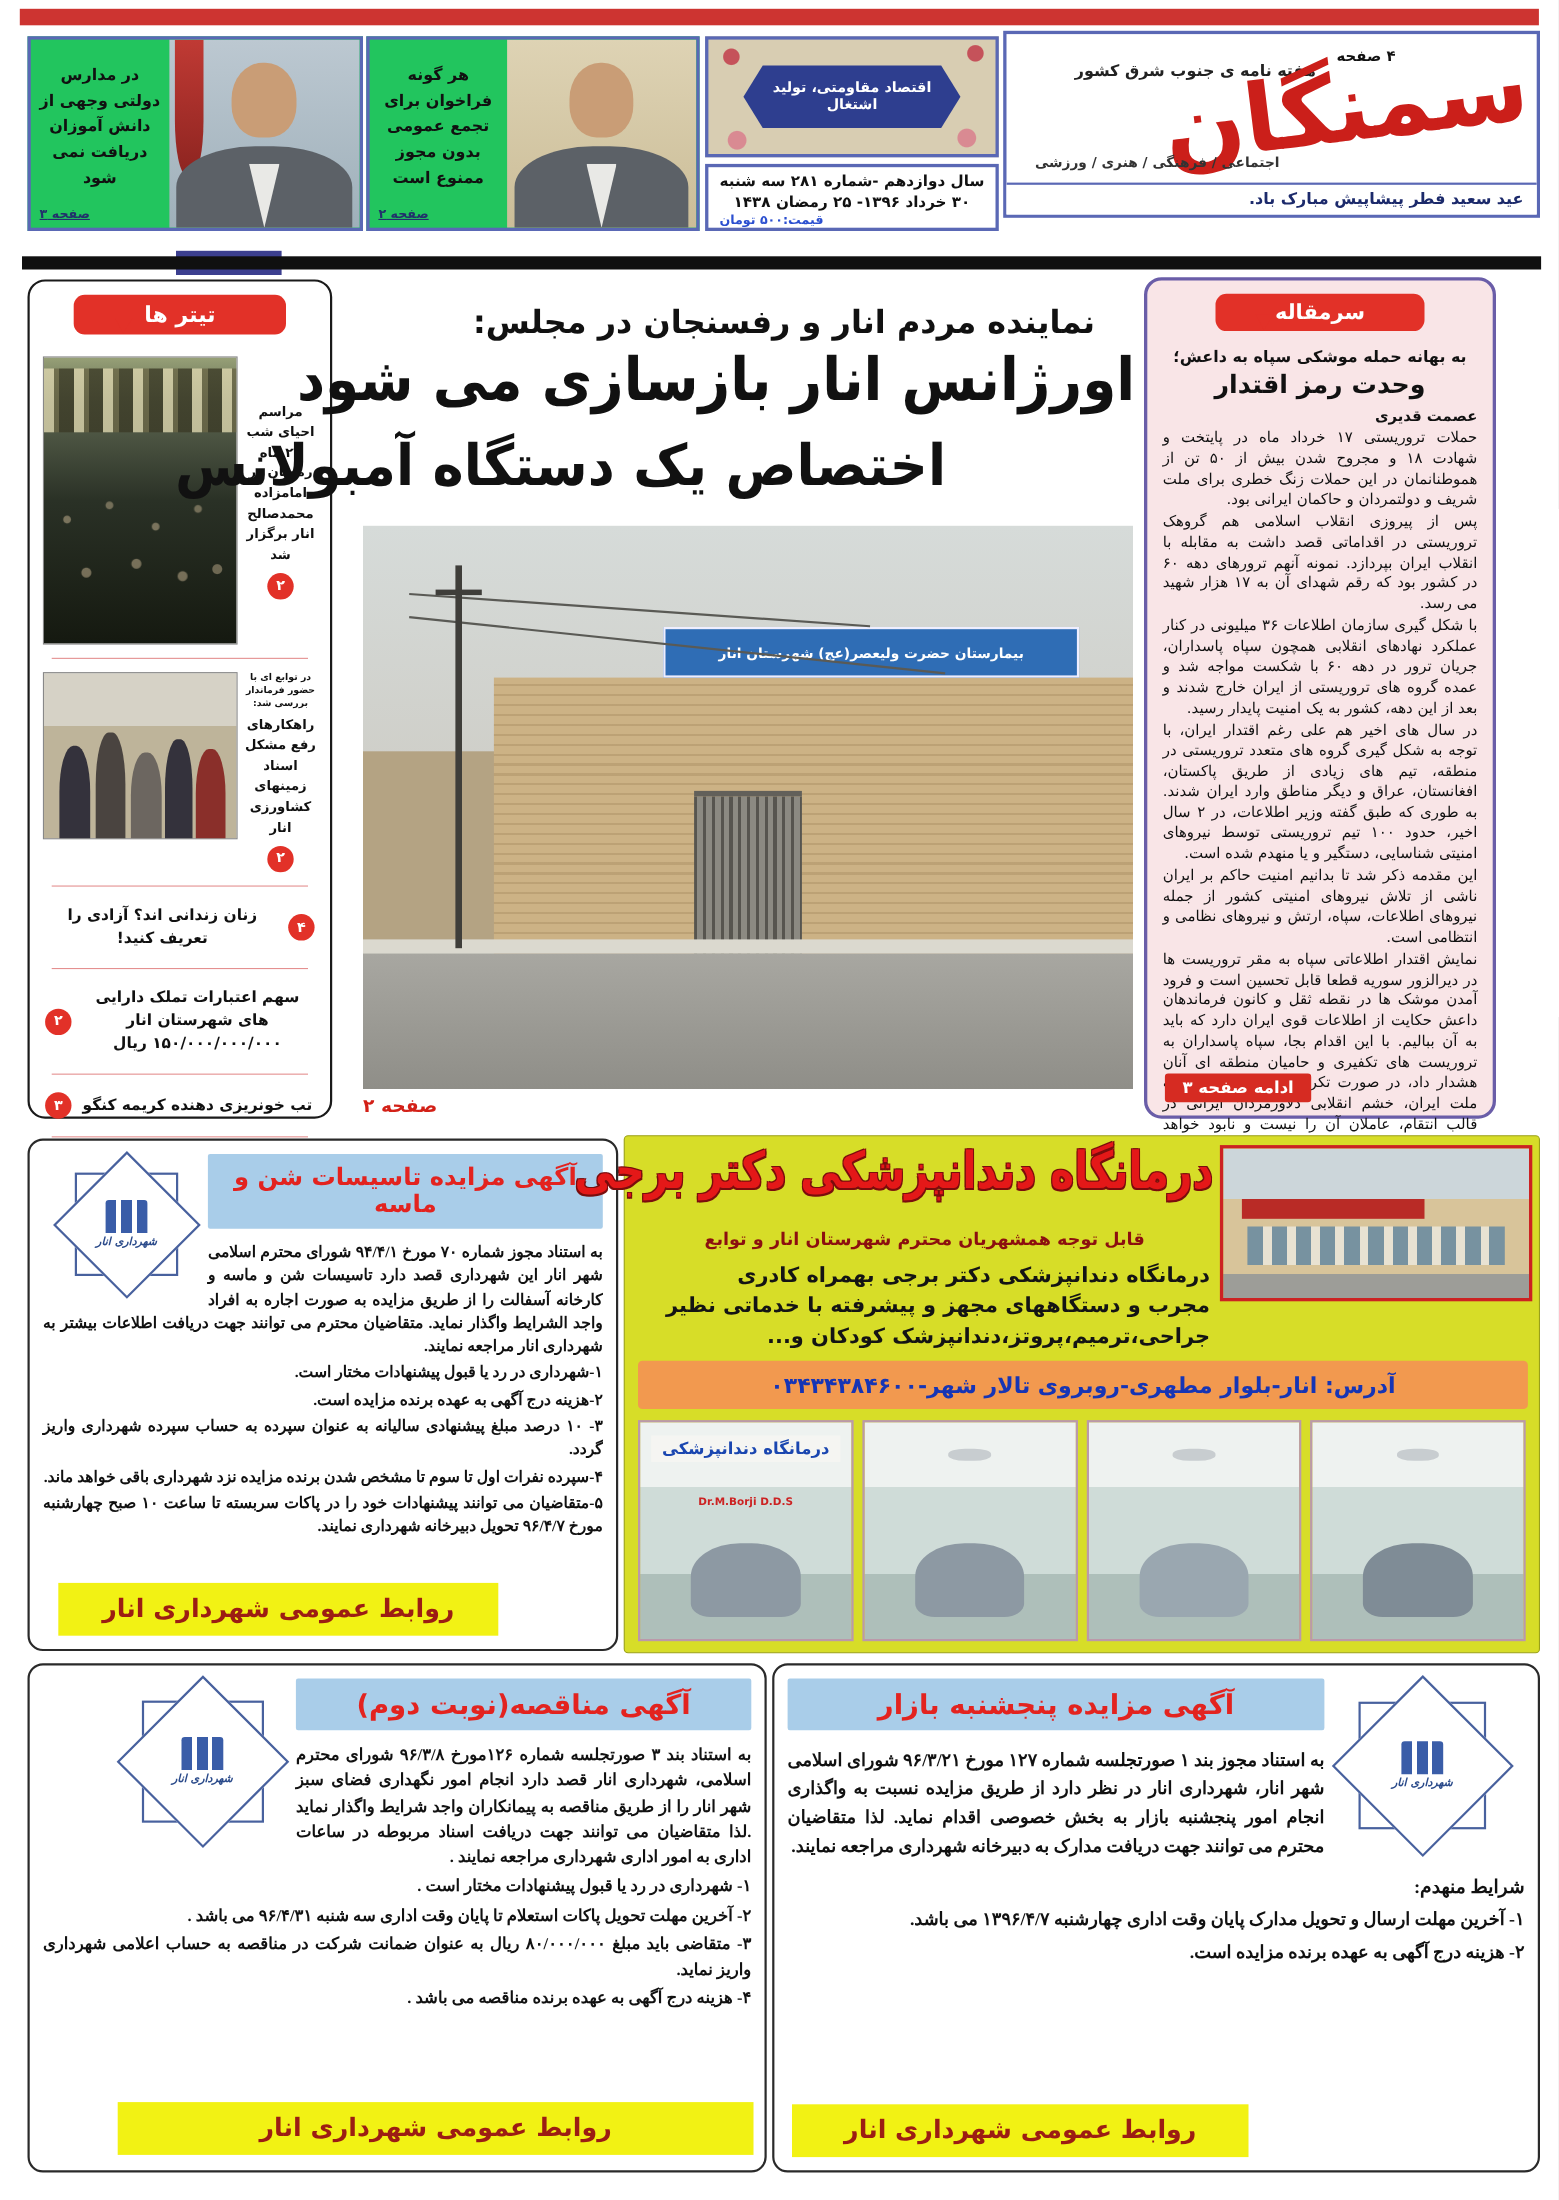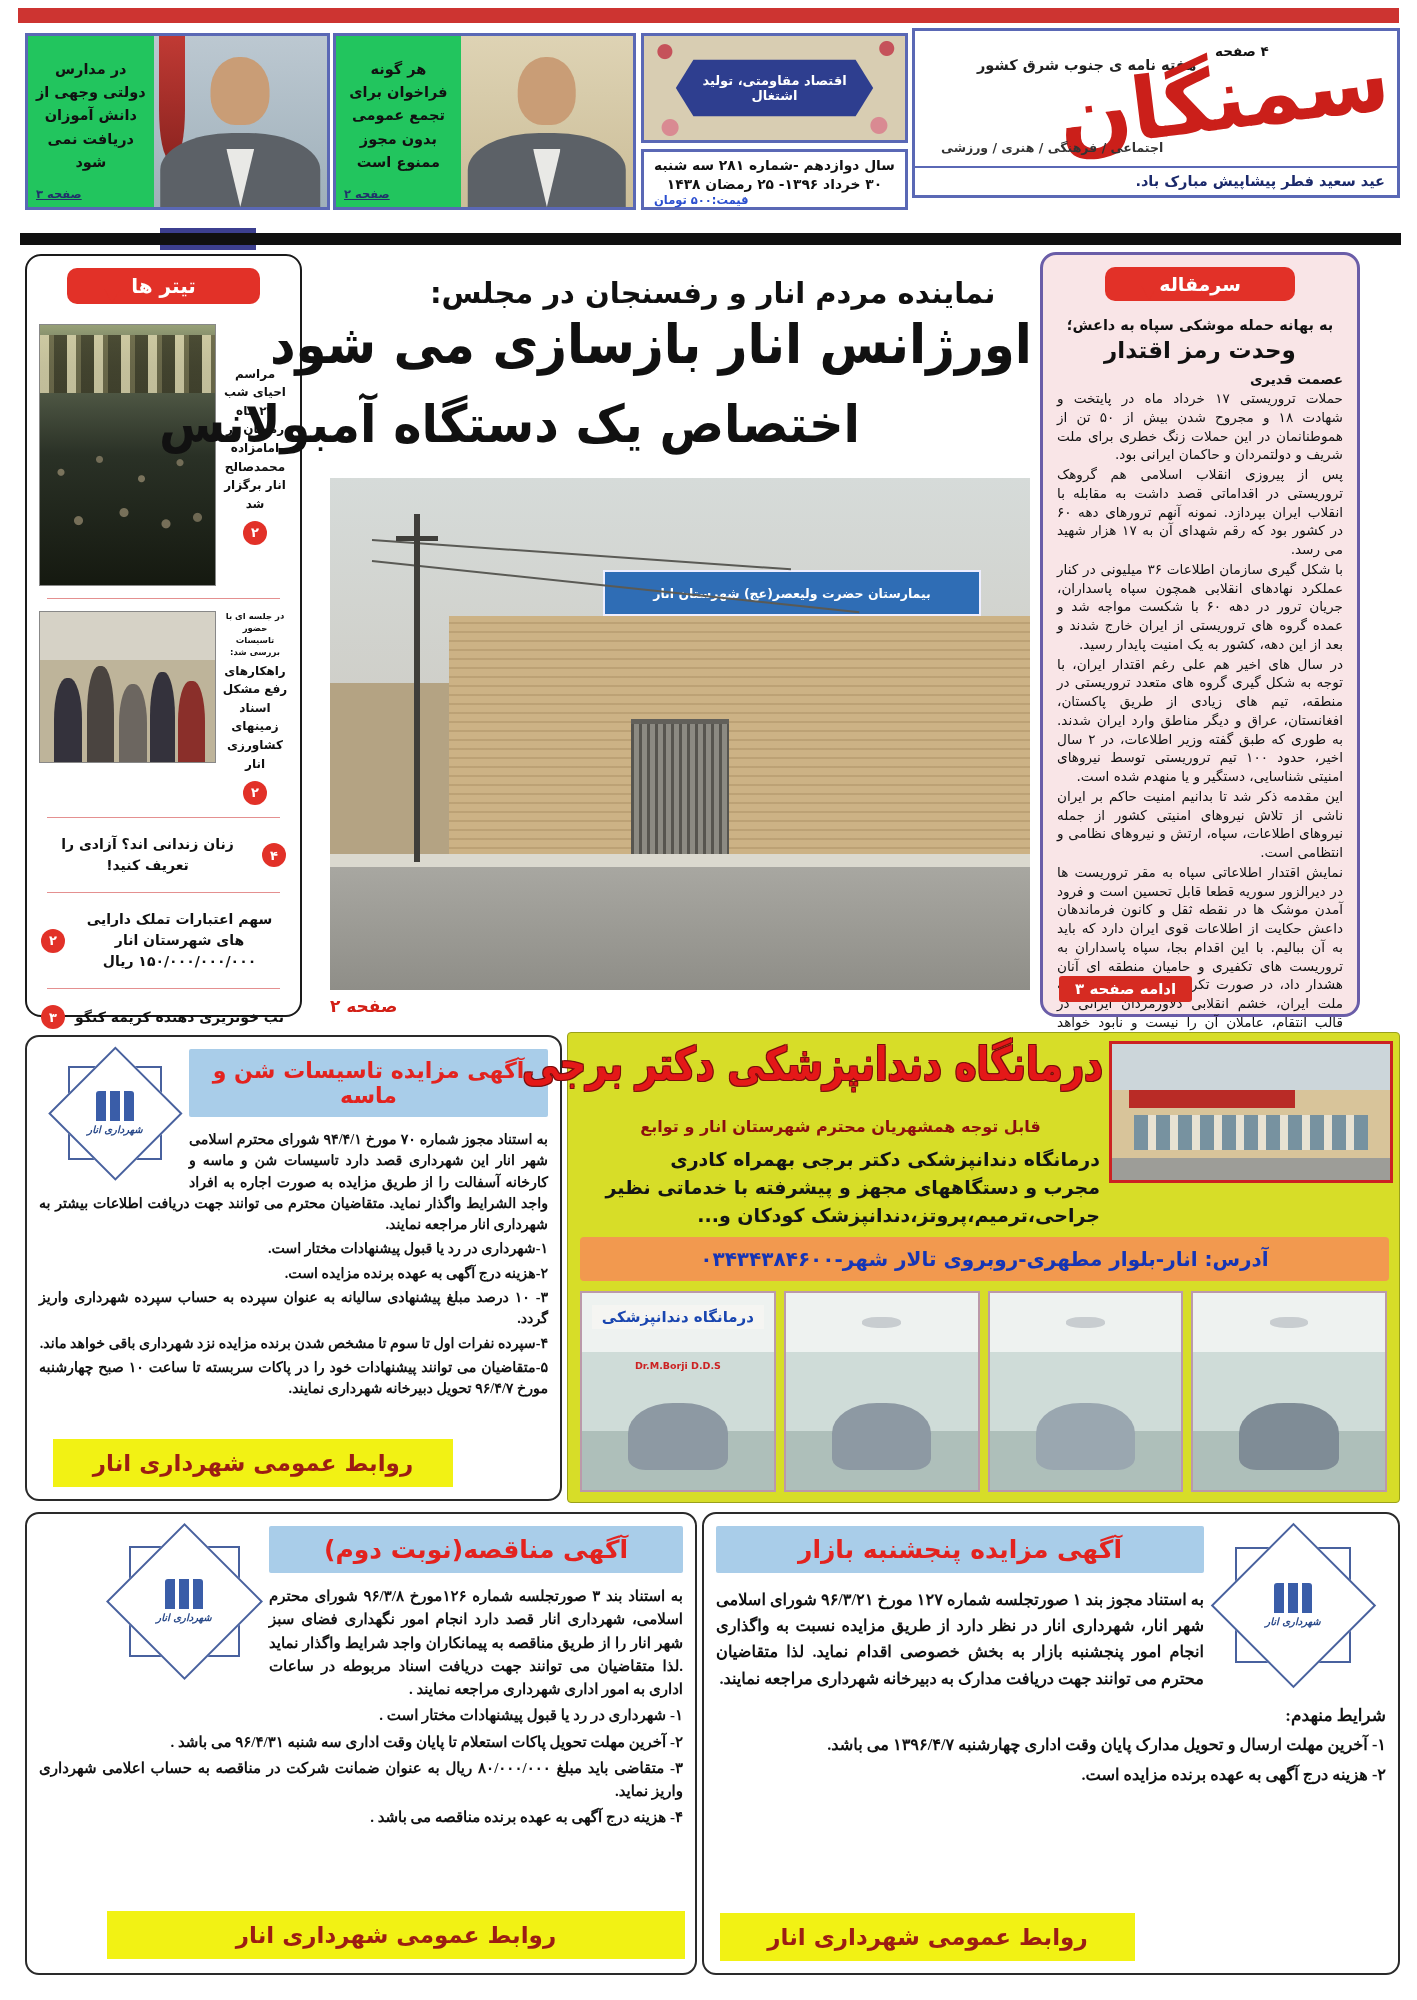--- a/index.html
+++ b/index.html
@@ -241,21 +241,21 @@
       <div class="sb-photo mosque">
         <div class="arches"></div>
         <div class="crowd"></div>
       </div>
     </div>
 
     <div class="sb-div"></div>
 
     <div class="sb-prow">
       <div class="sb-cap">
-        <span class="pre">در جلسه ای با حضور تاسیسات بررسی شد:</span>
+        <span class="pre">در توابع ای با حضور فرماندار بررسی شد:</span>
         <span>راهکارهای رفع مشکل اسناد زمینهای کشاورزی انار</span>
         <span class="badge">۲</span>
       </div>
       <div class="sb-photo fieldgroup">
         <div class="fig" style="left:8%;width:16%;height:62%;"></div>
         <div class="fig" style="left:27%;width:15%;height:70%;background:#4a4440;"></div>
         <div class="fig" style="left:45%;width:16%;height:58%;background:#6c6660;"></div>
         <div class="fig" style="left:63%;width:14%;height:66%;"></div>
         <div class="fig" style="left:79%;width:15%;height:60%;background:#8a2f2a;"></div>
       </div>

